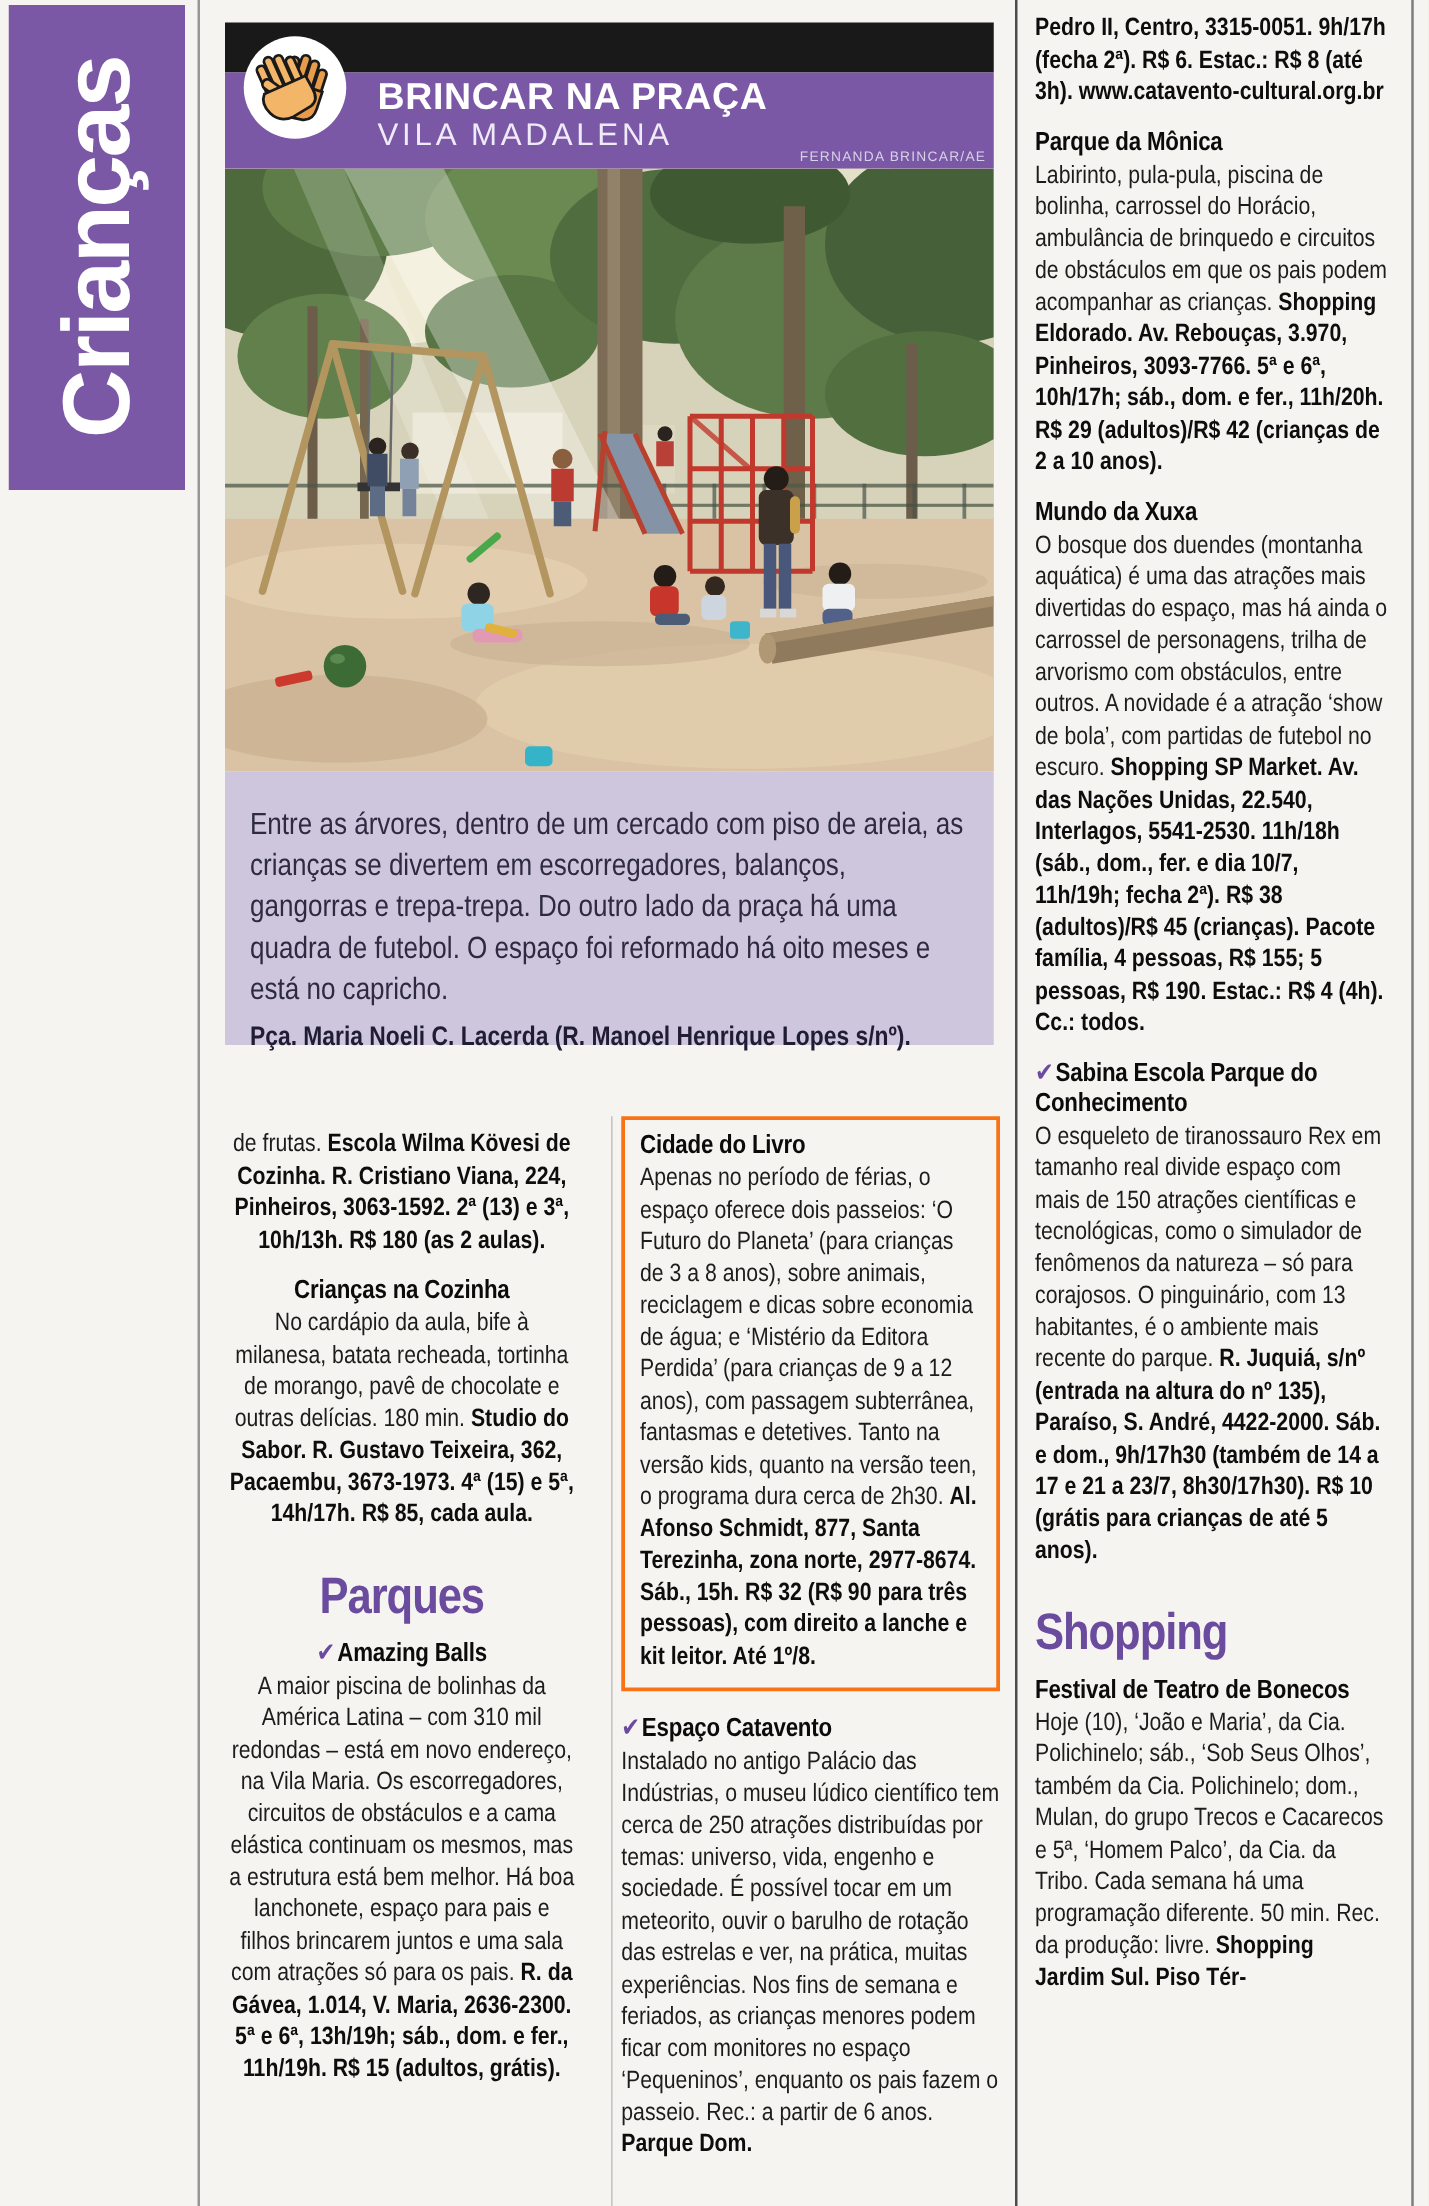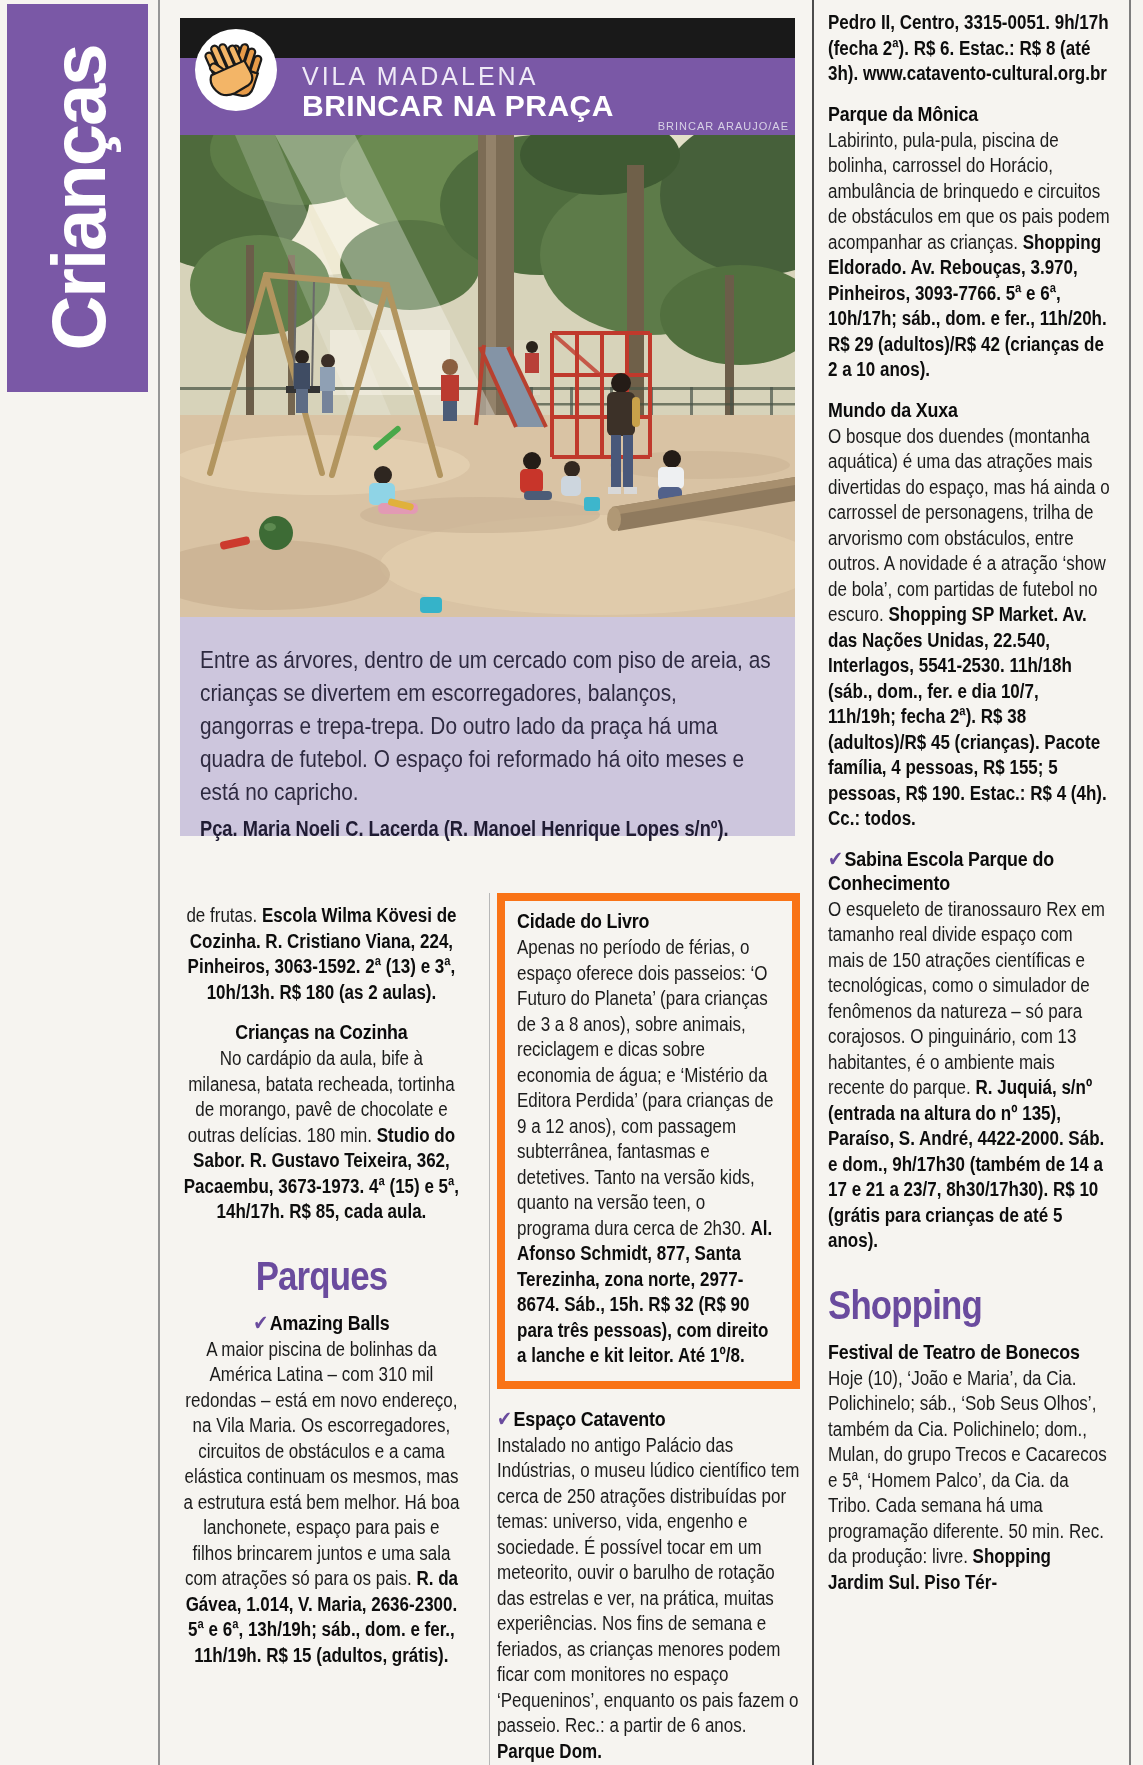--- a/index.html
+++ b/index.html
@@ -42,21 +42,21 @@
 
   .col .cx{font-size:20px;line-height:25.5px;color:#1c1c1c;}
   .col p{margin:0;}
   .col b{color:#0d0d0d;}
   .entry{margin-top:15px;}
   .entry h3{margin:0 0 2px 0;font-size:21px;line-height:24px;font-weight:bold;color:#0b0b0b;letter-spacing:-.2px;}
   .lead-bold{font-weight:bold;color:#0d0d0d;}
   .check{color:#6a4b9e;font-weight:bold;margin-right:2px;}
   .purple-h{margin:30px 0 14px 0;font-size:41px;line-height:42px;font-weight:bold;color:#6a4b9e;letter-spacing:-1px;}
 
-  #red-box{border:8px solid #f97316;padding:8px 12px 12px 12px;background:transparent;}
+  #red-box{border:3px solid #f97316;padding:8px 12px 12px 12px;background:transparent;}
   #red-box .entry{margin-top:0;}
 
   .muted{color:#1c1c1c;}
 </style>
 </head>
 <body>
 
 <div id="page">
 
   <div class="vrule" style="left:158px;width:2px;height:1765px;background:#969696;"></div>
@@ -85,24 +85,24 @@
             <rect x="0" y="-4" width="7" height="24" rx="3.5"></rect>
             <rect x="8" y="-8" width="7" height="28" rx="3.5"></rect>
             <rect x="16" y="-6" width="7" height="26" rx="3.5"></rect>
             <rect x="24" y="-1" width="7" height="21" rx="3.5"></rect>
             <rect x="-7" y="8" width="8" height="16" rx="4" transform="rotate(-30)"></rect>
             <path d="M-2,18 q-6,6 -2,16 q4,10 16,10 l16,-2 q8,-2 7,-12 l-1,-12 z"></path>
           </g>
         </svg>
       </div>
       <div id="head-titles">
+        <div id="head-title">BRINCAR NA PRAÇA</div>
         <div id="head-sub">VILA MADALENA</div>
-        <div id="head-title">BRINCAR NA PRAÇA</div>
-      </div>
-      <div id="photo-credit">BRINCAR ARAUJO/AE</div>
+      </div>
+      <div id="photo-credit">FERNANDA BRINCAR/AE</div>
     </div>
 
     <div id="photo">
       <svg viewBox="0 0 615 482" width="615" height="482">
 
         <rect x="0" y="0" width="615" height="300" fill="#d7d3ba"></rect>
         <ellipse cx="140" cy="70" rx="110" ry="70" fill="#efead3"></ellipse>
         <ellipse cx="480" cy="40" rx="90" ry="50" fill="#e3e0c8"></ellipse>
 
         <g>

